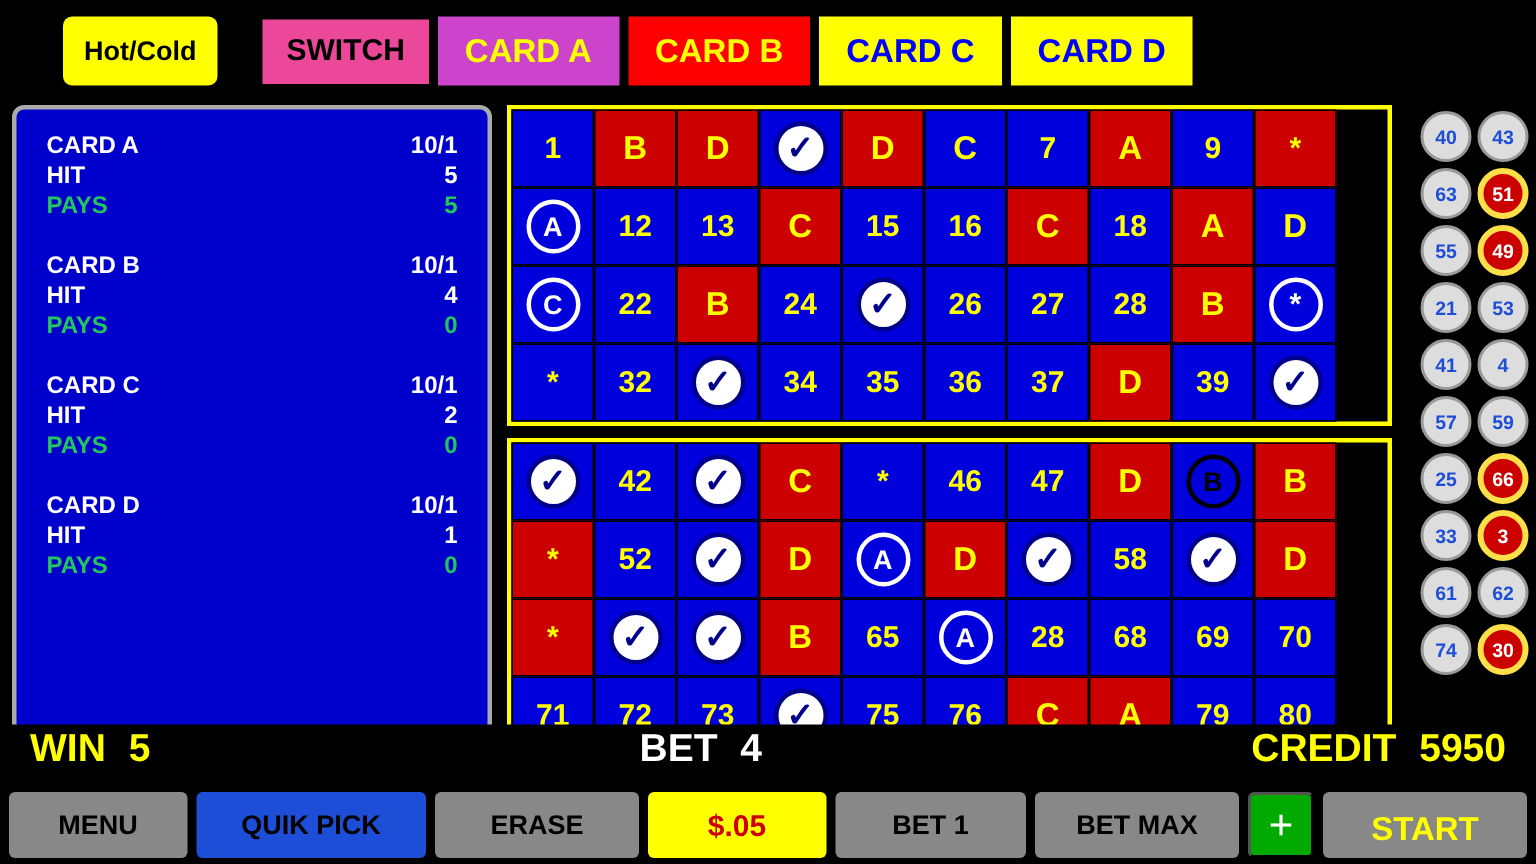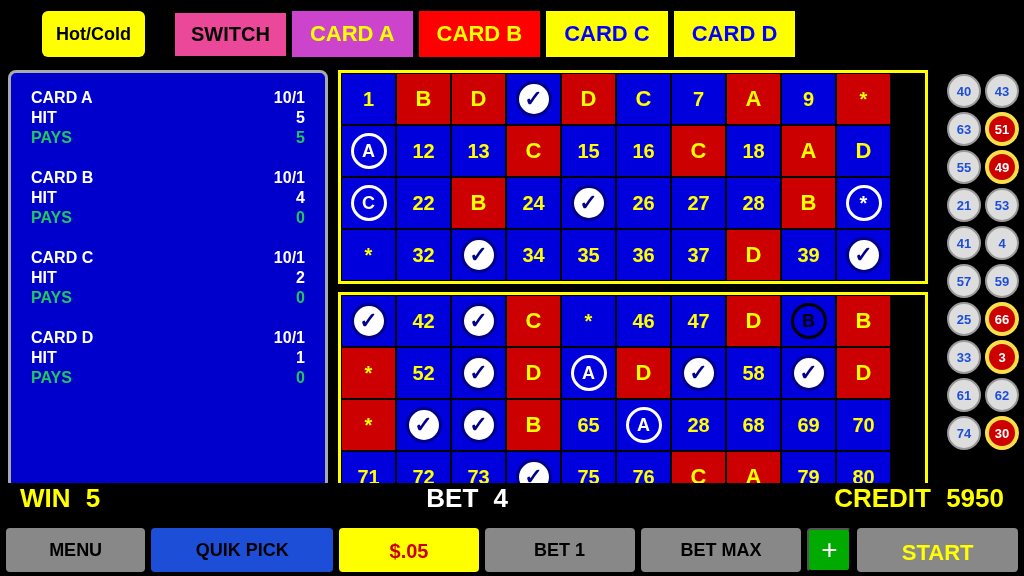--- a/index.html
+++ b/index.html
@@ -593,18 +593,19 @@
   </span>
   <span class="status-credit">
     <span>CREDIT</span>
     <span style="margin-left:8px;">5950</span>
   </span>
 </div>
 
 <div id="bottom-bar">
   <button class="btn-bottom btn-menu">MENU</button>
   <button class="btn-bottom btn-quik">QUIK PICK</button>
+  <button class="btn-bottom btn-erase">ERASE</button>
   <button class="btn-bottom btn-dollar">$.05</button>
   <button class="btn-bottom btn-bet1">BET 1</button>
   <button class="btn-bottom btn-betmax">BET MAX</button>
   <button class="btn-plus">+</button>
   <button class="btn-bottom btn-start">START</button>
 </div>
 
 </body></html>

